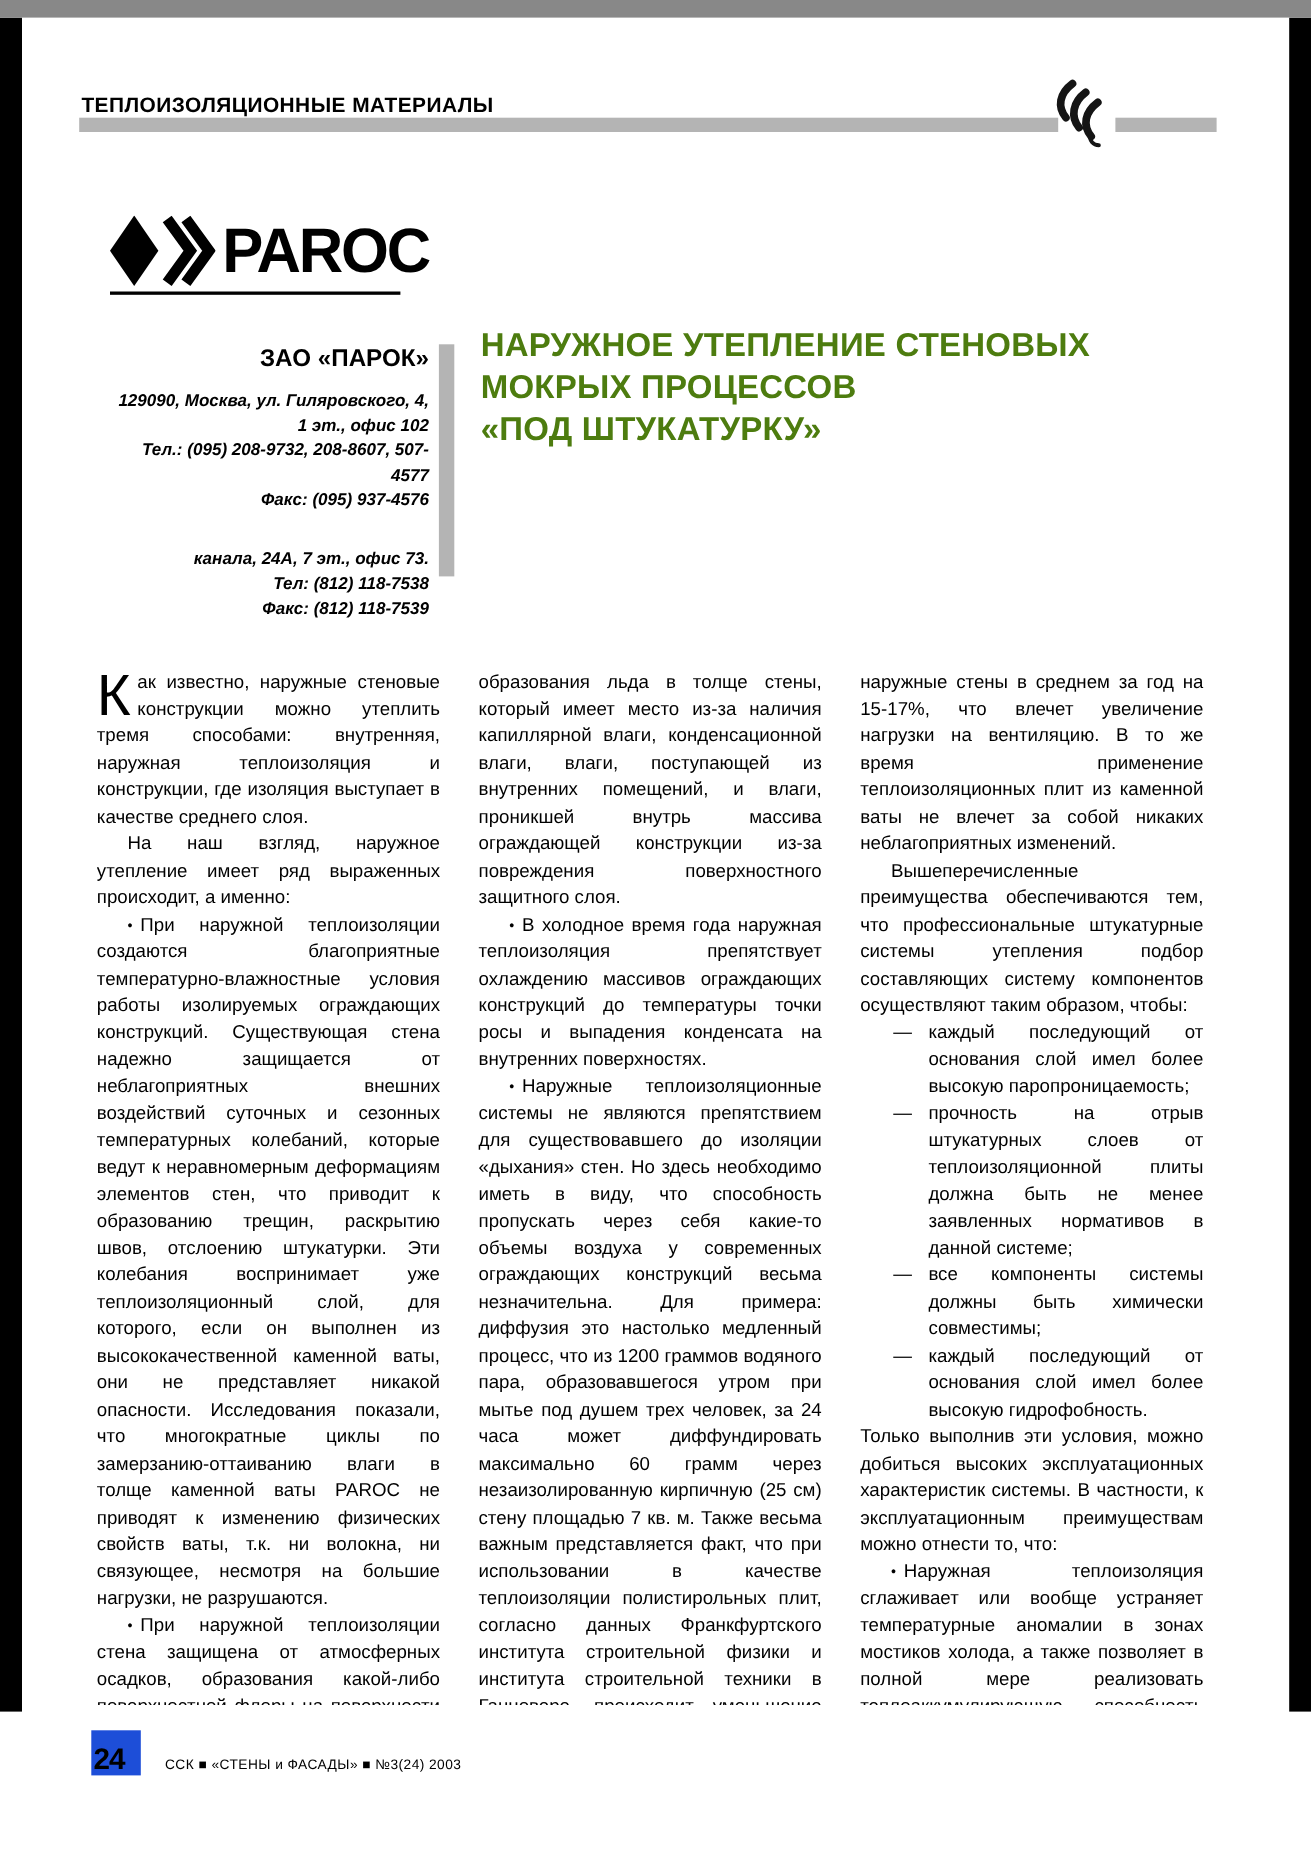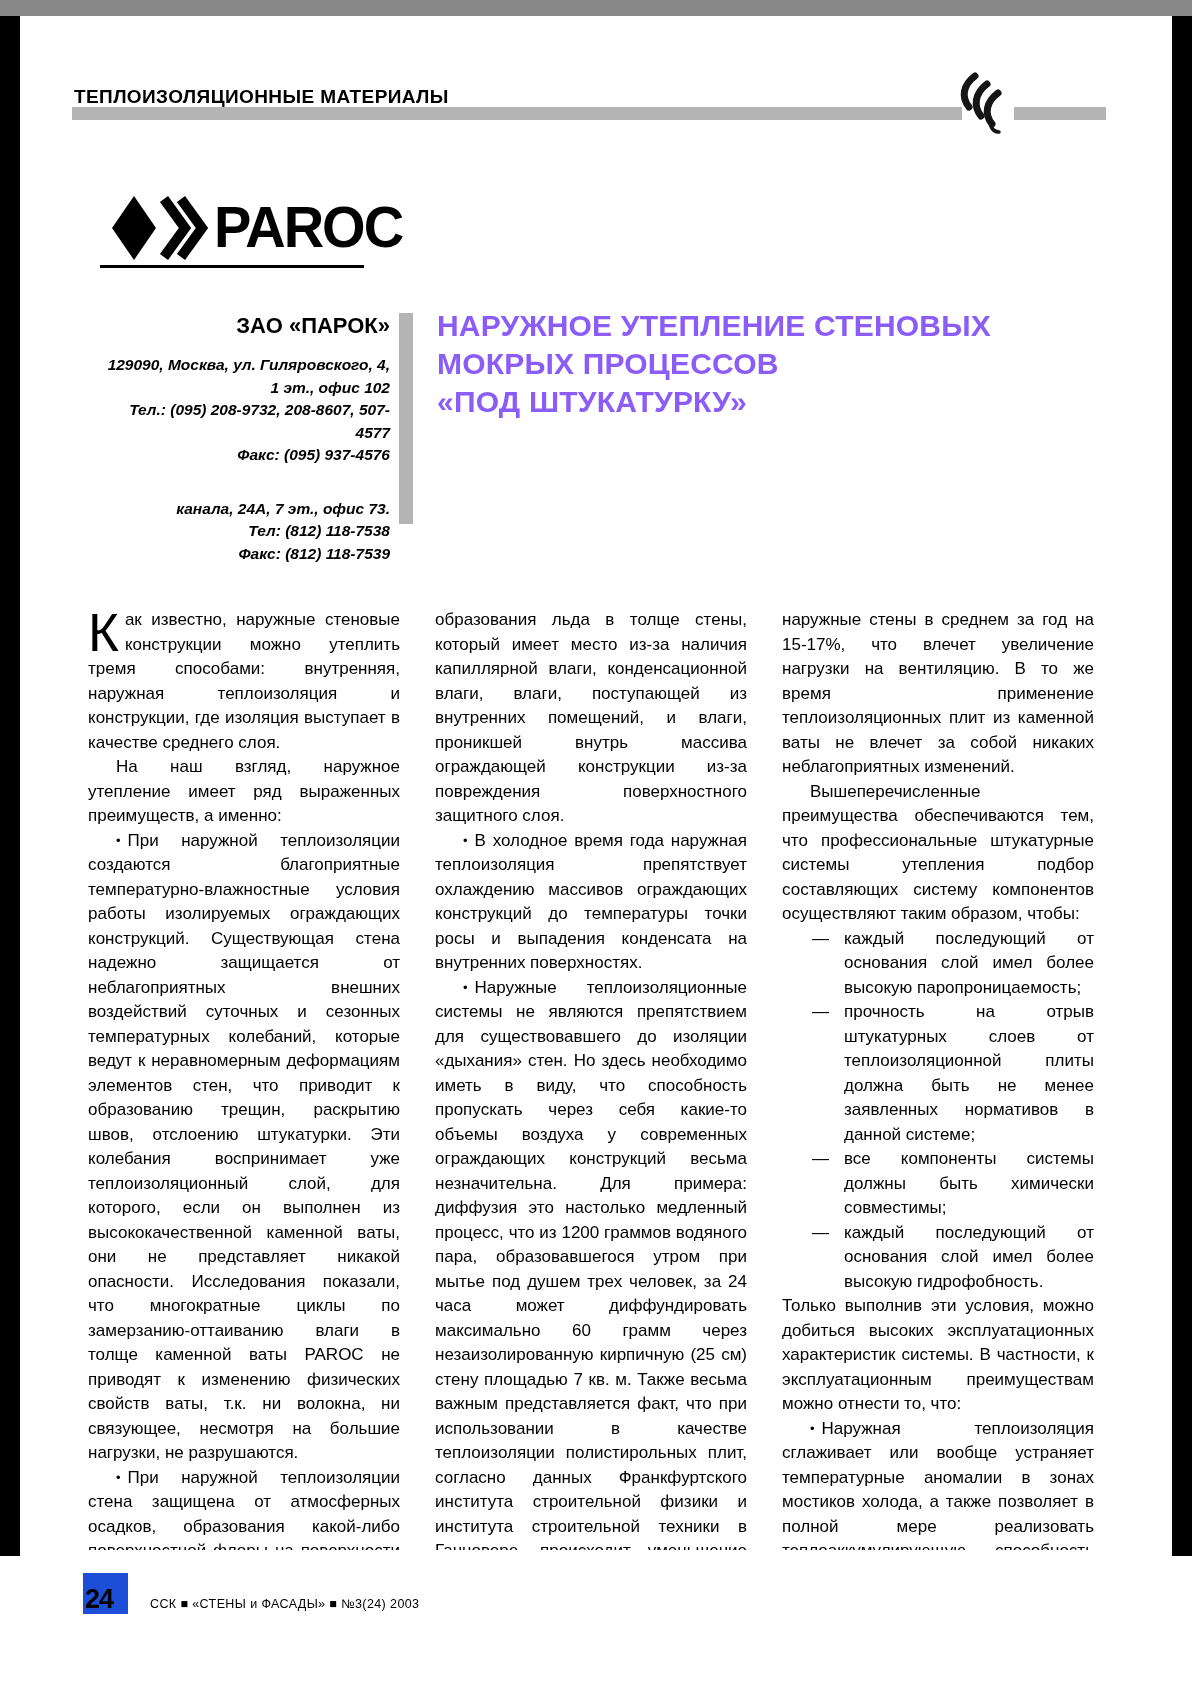--- a/index.html
+++ b/index.html
@@ -15,37 +15,37 @@
   .edge-bar.right { left:1172px; }
 
   
   .header-title { position:absolute; left:74px; top:70px; font-size:19px; font-weight:bold; letter-spacing:0.4px; white-space:nowrap; }
   .header-bar { position:absolute; top:91px; height:13px; background:#b4b4b4; }
   .header-bar.seg-left { left:72px; width:890px; }
   .header-bar.seg-right { left:1014px; width:92px; }
   .swirl { position:absolute; left:957px; top:55px; width:48px; height:64px; }
 
   
-  .logo { position:absolute; left:112px; top:180px; display:flex; }
+  .logo { position:absolute; left:100px; top:180px; display:flex; }
   .logo-mark { display:block; }
   .brand {
     font-size:56px; font-weight:bold; letter-spacing:-2px; line-height:64px;
     margin-left:6px; transform:scaleY(1.02);
   }
   .logo-underline { position:absolute; left:100px; top:249px; width:264px; height:3px; background:#000; }
 
   
   .contact { position:absolute; left:96px; top:297px; width:294px; text-align:right; }
   .contact-heading { font-size:22px; font-weight:bold; margin-bottom:15px; }
   .contact-line { font-size:15.5px; font-weight:bold; font-style:italic; line-height:22.5px; }
   .contact-gap { height:31px; }
 
   
   .title-vbar { position:absolute; left:399px; top:297px; width:14px; height:211px; background:#b4b4b4; }
-  .article-title { position:absolute; left:437px; top:291px; color:#8b5cf6; }
+  .article-title { position:absolute; left:437px; top:280px; color:#4d7c0f; }
   .article-title .t-line { font-size:30px; font-weight:bold; line-height:38px; letter-spacing:0.2px; white-space:nowrap; }
 
   
   .columns { position:absolute; left:88px; top:592px; width:1006px; height:942px; display:flex; gap:35px; overflow:hidden; }
   .col { width:312px; font-size:17px; line-height:24.5px; text-align:justify; hyphens:none; }
   .col p { margin:0; }
   .indent { text-indent:28px; }
   .bullet-para { text-indent:28px; }
   .bullet-glyph { font-size:13px; margin-right:7px; vertical-align:1px; }
   .dash-item { position:relative; padding-left:62px; }
@@ -108,21 +108,21 @@
   <div class="article-title">
     <div class="t-line">НАРУЖНОЕ УТЕПЛЕНИЕ СТЕНОВЫХ</div>
     <div class="t-line">МОКРЫХ ПРОЦЕССОВ</div>
     <div class="t-line">«ПОД ШТУКАТУРКУ»</div>
   </div>
 
   <div class="columns">
 
     <div class="col">
       <p><span class="dropcap">К</span><span>ак известно, наружные стеновые конструкции можно утеплить тремя способами: внутренняя, наружная теплоизоляция и конструкции, где изоляция выступает в качестве среднего слоя.</span></p>
-      <p class="indent">На наш взгляд, наружное утепление имеет ряд выраженных преимуществ, а именно:</p>
+      <p class="indent">На наш взгляд, наружное утепление имеет ряд выраженных происходит, а именно:</p>
       <p class="bullet-para"><span class="bullet-glyph">•</span><span>При наружной теплоизоляции создаются благоприятные температурно-влажностные условия работы изолируемых ограждающих конструкций. Существующая стена надежно защищается от неблагоприятных внешних воздействий суточных и сезонных температурных колебаний, которые ведут к неравномерным деформациям элементов стен, что приводит к образованию трещин, раскрытию швов, отслоению штукатурки. Эти колебания воспринимает уже теплоизоляционный слой, для которого, если он выполнен из высококачественной каменной ваты, они не представляет никакой опасности. Исследования показали, что многократные циклы по замерзанию-оттаиванию влаги в толще каменной ваты PAROC не приводят к изменению физических свойств ваты, т.к. ни волокна, ни связующее, несмотря на большие нагрузки, не разрушаются.</span></p>
       <p class="bullet-para"><span class="bullet-glyph">•</span><span>При наружной теплоизоляции стена защищена от атмосферных осадков, образования какой-либо поверхностной флоры на поверхности стены из-за избытка влажности,</span></p>
     </div>
 
     <div class="col">
       <p>образования льда в толще стены, который имеет место из-за наличия капиллярной влаги, конденсационной влаги, влаги, поступающей из внутренних помещений, и влаги, проникшей внутрь массива ограждающей конструкции из-за повреждения поверхностного защитного слоя.</p>
       <p class="bullet-para"><span class="bullet-glyph">•</span><span>В холодное время года наружная теплоизоляция препятствует охлаждению массивов ограждающих конструкций до температуры точки росы и выпадения конденсата на внутренних поверхностях.</span></p>
       <p class="bullet-para"><span class="bullet-glyph">•</span><span>Наружные теплоизоляционные системы не являются препятствием для существовавшего до изоляции «дыхания» стен. Но здесь необходимо иметь в виду, что способность пропускать через себя какие-то объемы воздуха у современных ограждающих конструкций весьма незначительна. Для примера: диффузия это настолько медленный процесс, что из 1200 граммов водяного пара, образовавшегося утром при мытье под душем трех человек, за 24 часа может диффундировать максимально 60 грамм через незаизолированную кирпичную (25 см) стену площадью 7 кв. м. Также весьма важным представляется факт, что при использовании в качестве теплоизоляции полистирольных плит, согласно данных Франкфуртского института строительной физики и института строительной техники в Ганновере, происходит уменьшение диффузии водяного пара через</span></p>
     </div>
 

